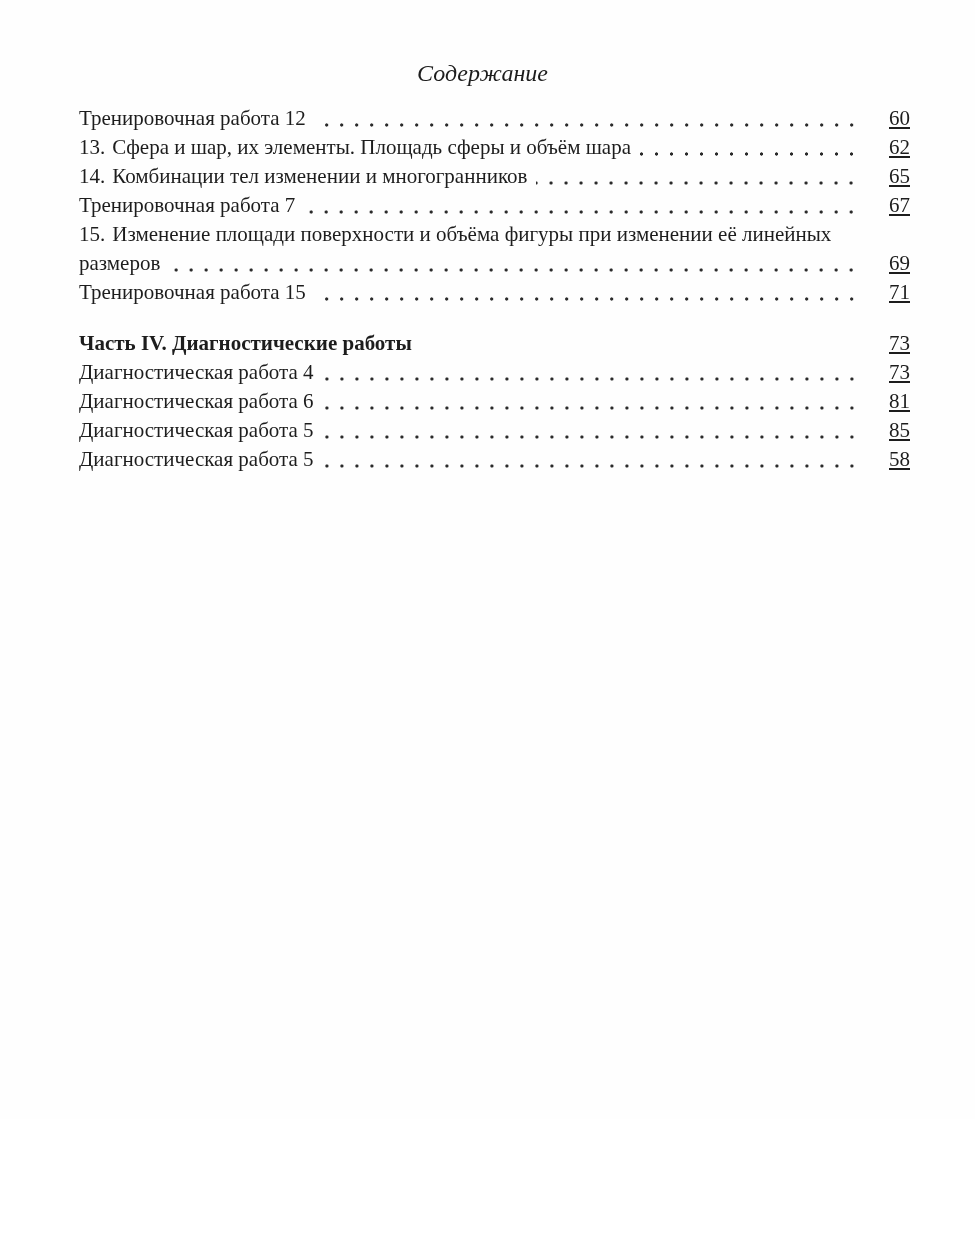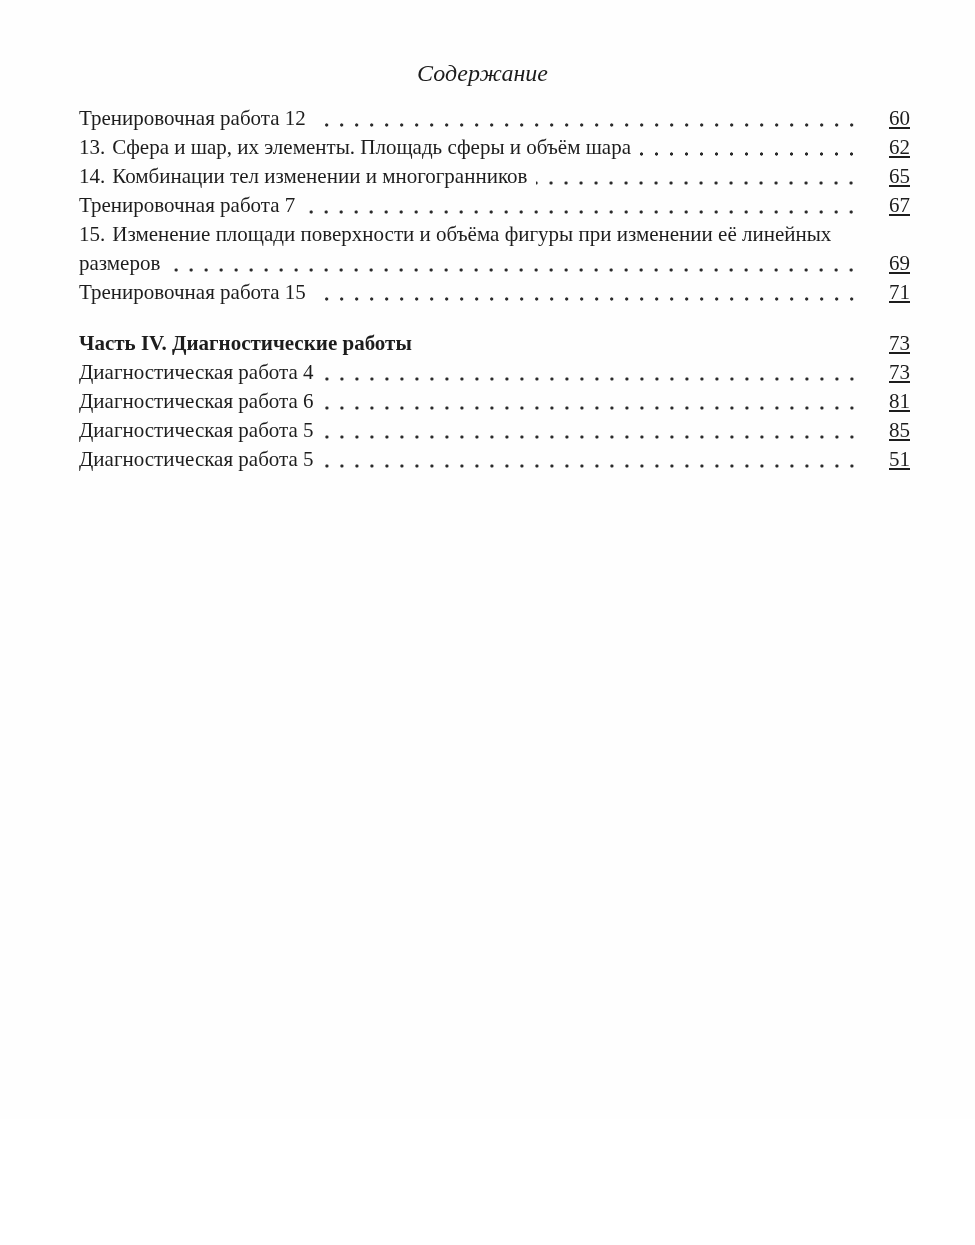--- a/index.html
+++ b/index.html
@@ -158,21 +158,21 @@
 
     <div class="row">
       <span class="label">Диагностическая работа 5</span>
       <span class="leader"></span>
       <span class="page-num">85</span>
     </div>
 
     <div class="row">
       <span class="label">Диагностическая работа 5</span>
       <span class="leader"></span>
-      <span class="page-num">51</span>
+      <span class="page-num">58</span>
     </div>
 
 
   </div>
 
   <div class="folio">96</div>
 
 </div>
 
 </body></html>

